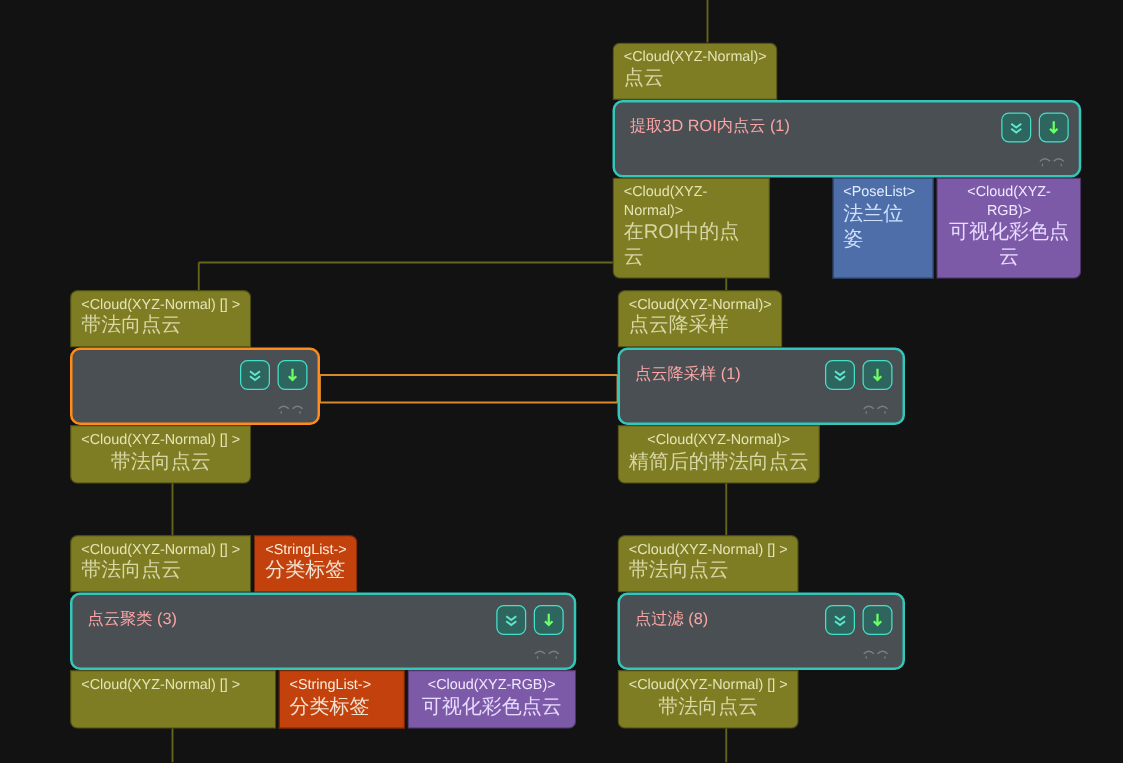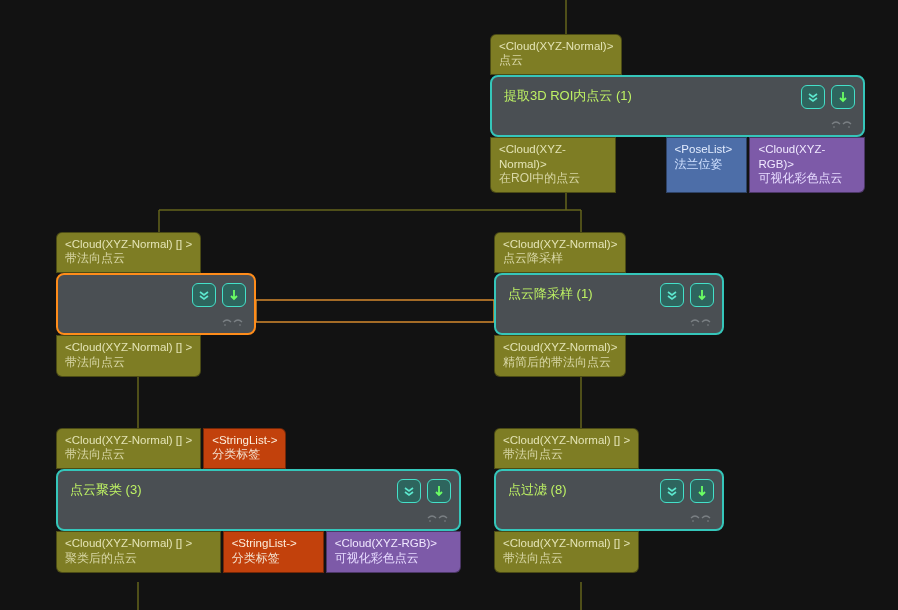--- a/index.html
+++ b/index.html
@@ -39,44 +39,44 @@
     padding: 4px 8px 6px 8px;
     line-height: 1.25;
     border: 1px solid rgba(0,0,0,0.4);
   }
   .port .type-line {
     display: block;
     font-size: 11.5px;
   }
   .port .label-line {
     display: block;
-    font-size: 12px;
+    font-size: 16px;
   }
   .port.olive { background: #7e7d24; color: #d8d7a6; }
   .port.olive .type-line { color: #e4e4b5; }
   .port.blue  { background: #4d6ea8; color: #cfe0ff; margin-left: 48px; }
   .port.blue .type-line { color: #e3edff; }
   .port.purple{ background: #7d5aa8; color: #e7dbff; }
   .port.purple .type-line { color: #f0e8ff; }
   .port.brown { background: #c2410c; color: #f3e1cf; }
   .port.brown .type-line { color: #fdeedc; }
   .port.round-tl { border-top-left-radius: 6px; }
   .port.round-tr { border-top-right-radius: 6px; }
   .port.round-bl { border-bottom-left-radius: 6px; }
-  .port.round-br { border-bottom-right-radius: 6px; }
+  .port.round-br { border-bottom-right-radius: 6px; text-align: center; }
   .body {
     box-sizing: border-box;
     border: 2px solid #35c6ba;
     border-radius: 8px;
     background: #4a4f53;
     position: relative;
     padding: 10px 60px 10px 12px;
     min-height: 62px;
     width: 100%;
-    color: #bef264;
+    color: #fca5a5;
   }
   .body.selected {
     border-color: #ff8c1a;
   }
   .body .btns {
     position: absolute;
     top: 8px;
     right: 8px;
     display: flex;
     gap: 6px;
@@ -279,21 +279,20 @@
       <div class="sleep-icon">
         <svg width="22" height="14" viewBox="0 0 22 14">
             <path d="M1 9 Q5 5 9 9 M12 9 Q16 5 20 9" stroke="#9aa0a4" stroke-width="1.3" fill="none"></path>
             <path d="M3 11 L3 13 M18 11 L18 13" stroke="#9aa0a4" stroke-width="1"></path>
           </svg>
       </div>
     </div>
     <div class="port-row">
       <div class="port olive round-bl" style="flex:1.5">
         <span class="type-line">&lt;Cloud(XYZ-Normal) [] &gt;</span>
-        <span class="label-line">聚类后的点云</span>
       </div>
       <div class="port brown" style="flex:0.85">
         <span class="type-line">&lt;StringList-&gt;</span>
         <span class="label-line">分类标签</span>
       </div>
       <div class="port purple round-br" style="flex:1.2">
         <span class="type-line">&lt;Cloud(XYZ-RGB)&gt;</span>
         <span class="label-line">可视化彩色点云</span>
       </div>
     </div>

